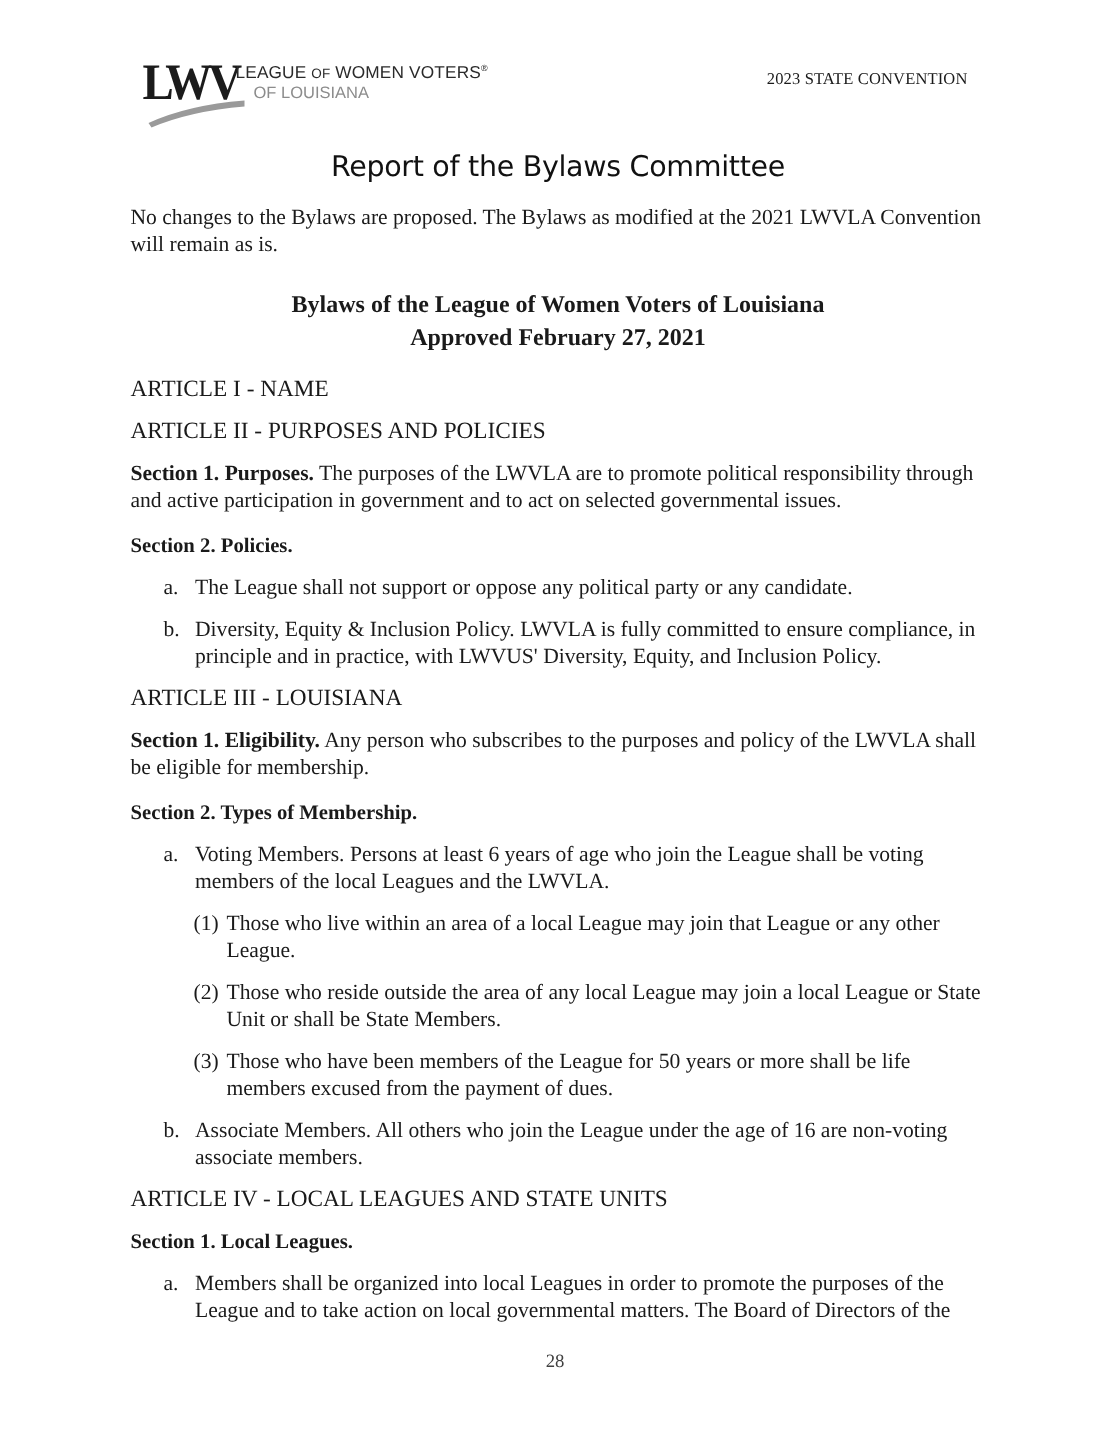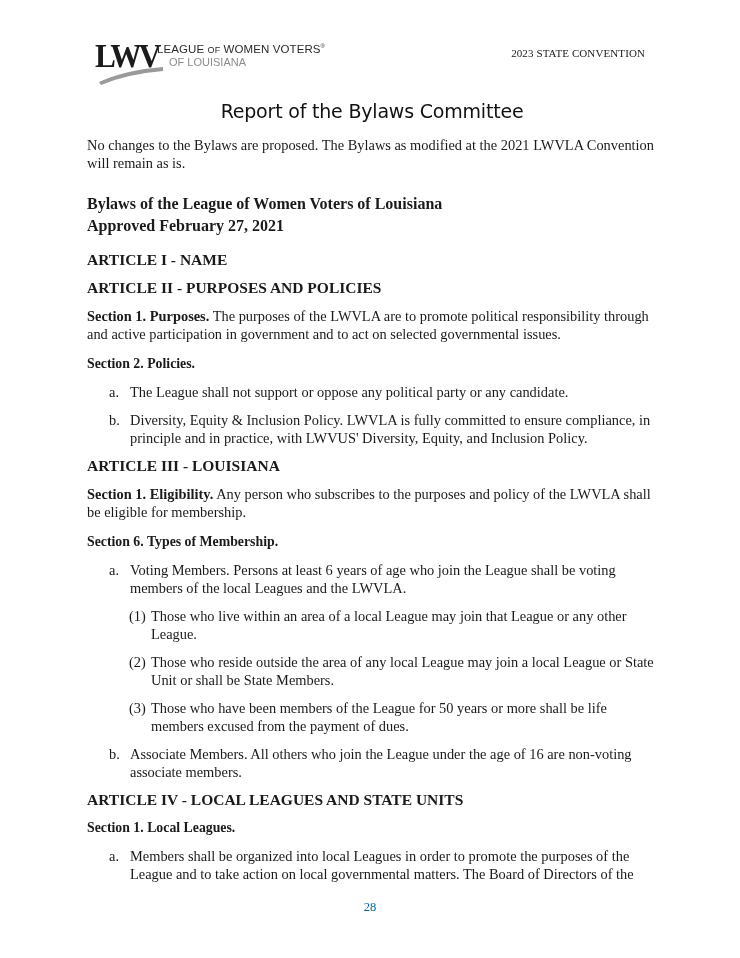--- a/index.html
+++ b/index.html
@@ -101,28 +101,28 @@
     }
     p {
       margin: 0;
       font-size: 14.4px;
       line-height: 18px;
     }
     .intro {
       margin-bottom: 21px;
     }
     .bylaws-title {
-      text-align: left;
+      text-align: center;
       font-weight: bold;
       font-size: 16px;
       line-height: 22px;
       margin: 0 0 14px 0;
     }
     .article {
-      font-weight: bold;
+      font-weight: normal;
       font-size: 15.5px;
       margin: 0 0 10px 0;
       line-height: 18px;
     }
     .para {
       margin-bottom: 12px;
     }
     .section-head {
       font-weight: bold;
       font-size: 13.8px;
@@ -153,21 +153,21 @@
       left: 42px;
       top: 0;
     }
     .page-number {
       position: absolute;
       left: 0;
       width: 740px;
       top: 900px;
       text-align: center;
       font-size: 12.5px;
-      color: #0369a1;
+      color: #404040;
     }
   </style>
 </head>
 <body>
 
 <div class="page">
 
   <div class="logo">
     <div class="logo-mark">
       <span class="logo-lwv">LWV</span>
@@ -201,21 +201,21 @@
       <span class="marker">a.</span>
       <span>The League shall not support or oppose any political party or any candidate.</span>
     </div>
     <div class="list-item">
       <span class="marker">b.</span>
       <span>Diversity, Equity &amp; Inclusion Policy. LWVLA is fully committed to ensure compliance, in principle and in practice, with LWVUS' Diversity, Equity, and Inclusion Policy.</span>
     </div>
 
     <div class="article" style="margin-top:2px">ARTICLE III - LOUISIANA</div>
     <p class="para"><b>Section 1. Eligibility.</b><span> Any person who subscribes to the purposes and policy of the LWVLA shall be eligible for membership.</span></p>
-    <div class="section-head">Section 6. Types of Membership.</div>
+    <div class="section-head">Section 2. Types of Membership.</div>
     <div class="list-item">
       <span class="marker">a.</span>
       <span>Voting Members. Persons at least 6 years of age who join the League shall be voting members of the local Leagues and the LWVLA.</span>
     </div>
     <div class="sub-item">
       <span class="marker">(1)</span>
       <span>Those who live within an area of a local League may join that League or any other League.</span>
     </div>
     <div class="sub-item">
       <span class="marker">(2)</span>

